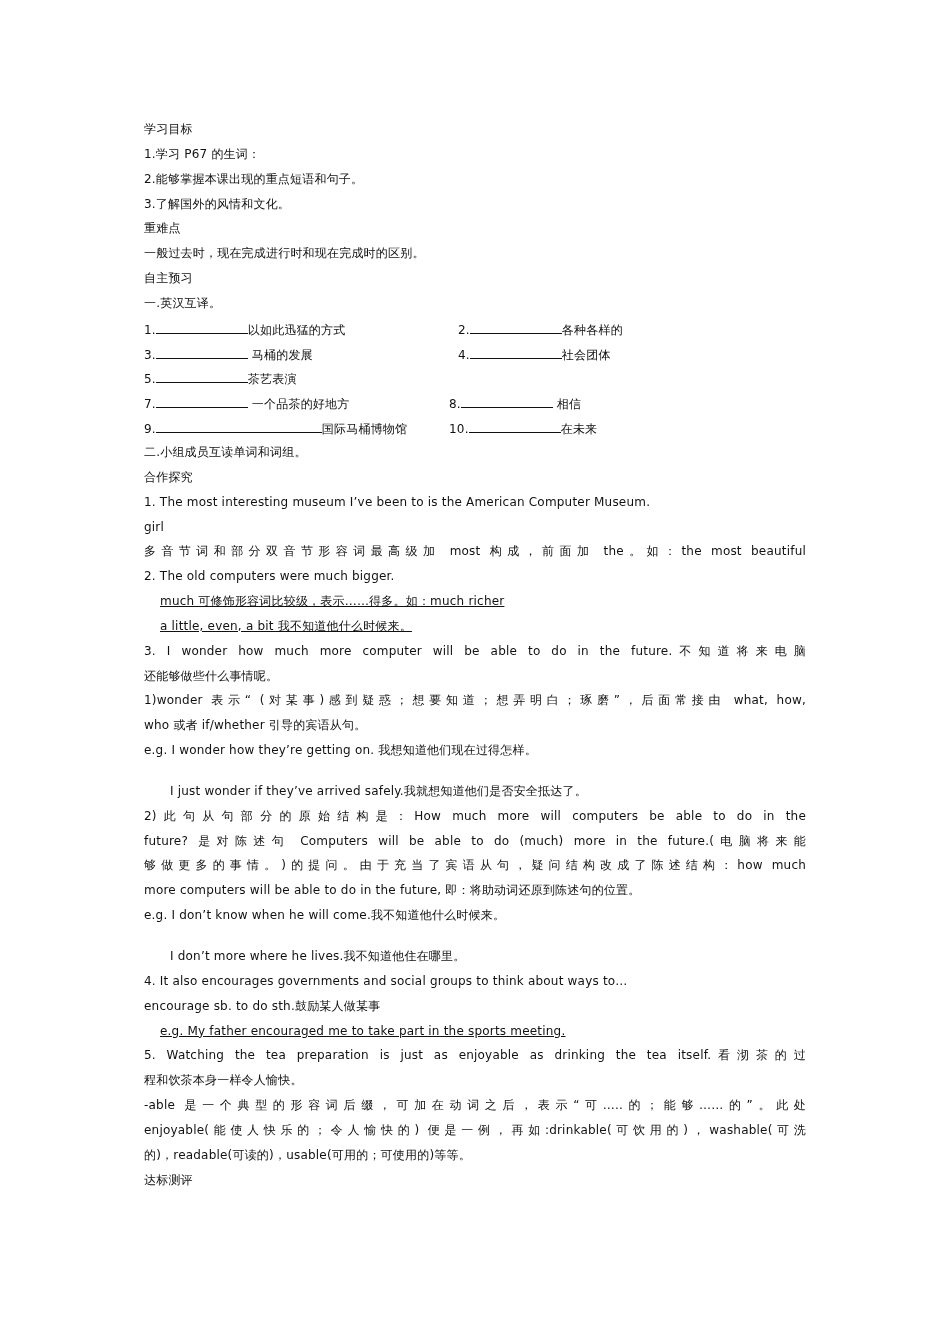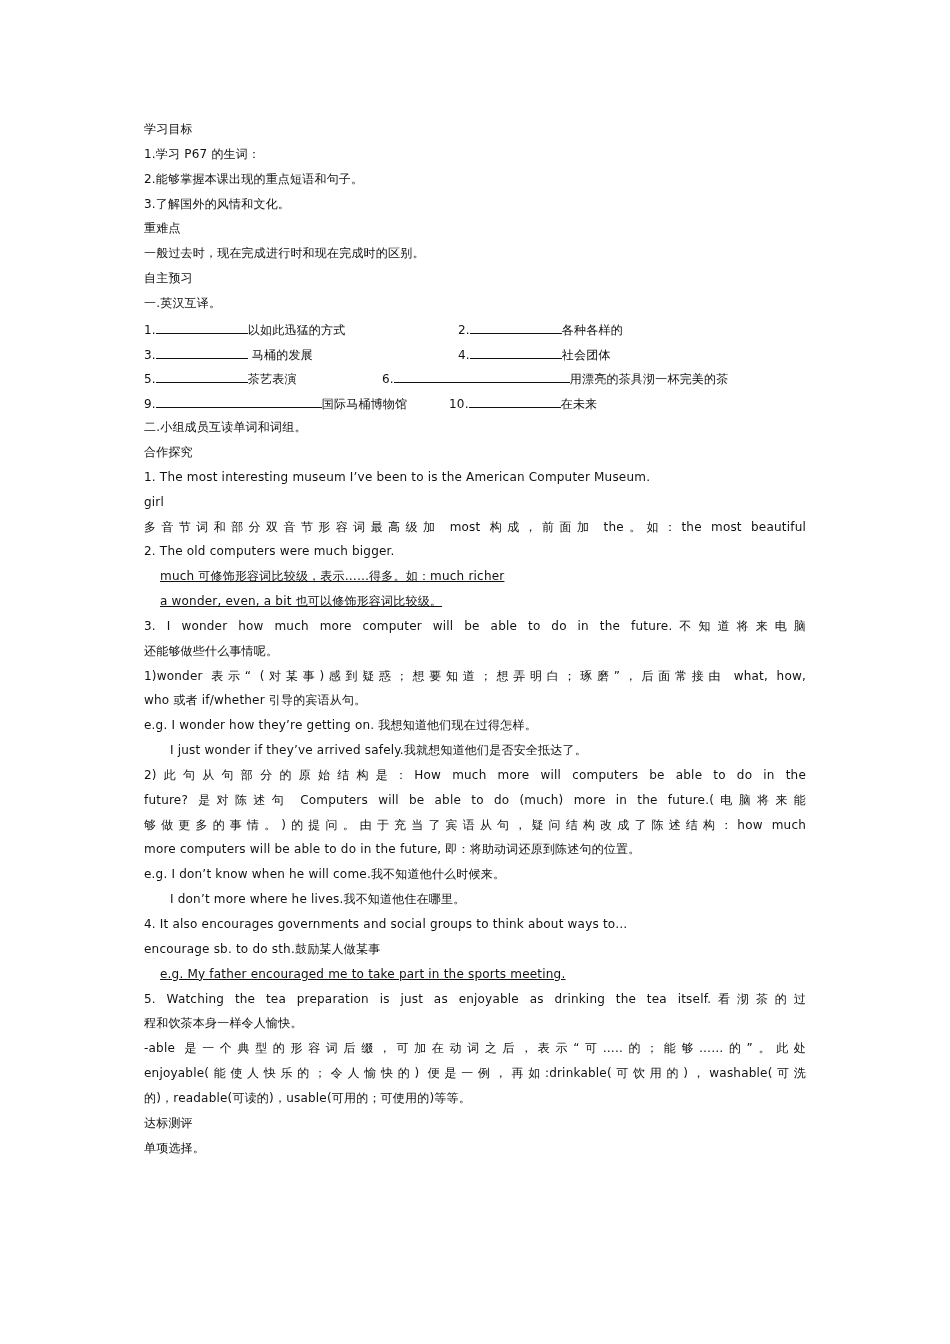--- a/index.html
+++ b/index.html
@@ -3,21 +3,21 @@
 <meta charset="utf-8">
 <style>
   html, body { margin: 0; padding: 0; background: #ffffff; }
   body { width: 950px; height: 1344px; position: relative; overflow: hidden;
          font-family: "DejaVu Sans", "Liberation Sans", sans-serif; color: #111; }
   .page { position: absolute; left: 144px; top: 117px; width: 662px; }
   .ln { height: 24.85px; line-height: 24.85px; font-size: 12px; white-space: nowrap; letter-spacing: 0.2px; }
   .b { font-weight: normal; }
   .just { text-align: justify; text-align-last: justify; white-space: normal; overflow: hidden; }
   .ind1 { padding-left: 16px; text-decoration: underline; }
-  .ind2 { padding-left: 26px; }
+  .ind2 { padding-left: 26px; margin-top: 16px; }
   .ind3 { padding-left: 44px; }
   .row { position: relative; }
   .cell { position: absolute; top: 0; }
   .blank { display: inline-block; border-bottom: 1px solid #111; height: 17px; vertical-align: baseline; }
 </style>
 </head>
 <body>
 
 <div class="page">
   <div class="ln">学习目标</div>
@@ -32,36 +32,39 @@
   <div class="ln row">
     <span class="cell" style="left:0"><span>1.</span><span class="blank" style="width:92px"></span><span>以如此迅猛的方式</span></span>
     <span class="cell" style="left:314px"><span>2.</span><span class="blank" style="width:92px"></span><span>各种各样的</span></span>
   </div>
   <div class="ln row">
     <span class="cell" style="left:0"><span>3.</span><span class="blank" style="width:92px"></span><span> 马桶的发展</span></span>
     <span class="cell" style="left:314px"><span>4.</span><span class="blank" style="width:92px"></span><span>社会团体</span></span>
   </div>
   <div class="ln row">
     <span class="cell" style="left:0"><span>5.</span><span class="blank" style="width:92px"></span><span>茶艺表演</span></span>
-    <span class="cell" style="left:238px"><span>6.</span><span class="blank" style="width:176px"></span><span>用漂亮的茶具沏一杯完美的茶</span></span>
+  </div>
+  <div class="ln row">
+    <span class="cell" style="left:0"><span>7.</span><span class="blank" style="width:92px"></span><span> 一个品茶的好地方</span></span>
+    <span class="cell" style="left:305px"><span>8.</span><span class="blank" style="width:92px"></span><span> 相信</span></span>
   </div>
   <div class="ln row">
     <span class="cell" style="left:0"><span>9.</span><span class="blank" style="width:166px"></span><span>国际马桶博物馆</span></span>
     <span class="cell" style="left:305px"><span>10.</span><span class="blank" style="width:92px"></span><span>在未来</span></span>
   </div>
 
   <div class="ln">二.小组成员互读单词和词组。</div>
   <div class="ln">合作探究</div>
 
   <div class="ln just" style="text-align-last:left">1. The most interesting museum I’ve been to is the American Computer Museum.</div>
   <div class="ln">girl</div>
   <div class="ln just">多音节词和部分双音节形容词最高级加 most 构成，前面加 the。如：the most beautiful</div>
   <div class="ln">2. The old computers were much bigger.</div>
   <div class="ln ind1">much 可修饰形容词比较级，表示……得多。如：much richer</div>
-  <div class="ln ind1">a wonder, even, a bit 也可以修饰形容词比较级。</div>
+  <div class="ln ind1">a little, even, a bit 我不知道他什么时候来。</div>
   <div class="ln just">3. I wonder how much more computer will be able to do in the future.不知道将来电脑</div>
   <div class="ln">还能够做些什么事情呢。</div>
   <div class="ln just">1)wonder 表示“ (对某事)感到疑惑；想要知道；想弄明白；琢磨”，后面常接由 what, how,</div>
   <div class="ln">who 或者 if/whether 引导的宾语从句。</div>
   <div class="ln">e.g. I wonder how they’re getting on. 我想知道他们现在过得怎样。</div>
   <div class="ln ind2">I just wonder if they’ve arrived safely.我就想知道他们是否安全抵达了。</div>
   <div class="ln just">2)此句从句部分的原始结构是：How much more will computers be able to do in the</div>
   <div class="ln just">future? 是对陈述句 Computers will be able to do (much) more in the future.(电脑将来能</div>
   <div class="ln just">够做更多的事情。)的提问。由于充当了宾语从句，疑问结构改成了陈述结构：how much</div>
   <div class="ln">more computers will be able to do in the future, 即：将助动词还原到陈述句的位置。</div>
@@ -70,14 +73,13 @@
   <div class="ln">4. It also encourages governments and social groups to think about ways to…</div>
   <div class="ln">encourage sb. to do sth.鼓励某人做某事</div>
   <div class="ln ind1">e.g. My father encouraged me to take part in the sports meeting.</div>
   <div class="ln just">5. Watching the tea preparation is just as enjoyable as drinking the tea itself.看沏茶的过</div>
   <div class="ln">程和饮茶本身一样令人愉快。</div>
   <div class="ln just">-able 是一个典型的形容词后缀，可加在动词之后，表示“可…..的；能够……的”。此处</div>
   <div class="ln just">enjoyable(能使人快乐的；令人愉快的) 便是一例，再如:drinkable(可饮用的)，washable(可洗</div>
   <div class="ln">的)，readable(可读的)，usable(可用的；可使用的)等等。</div>
 
   <div class="ln b">达标测评</div>
-  <div class="ln">单项选择。</div>
 </div>
 
 </body></html>

